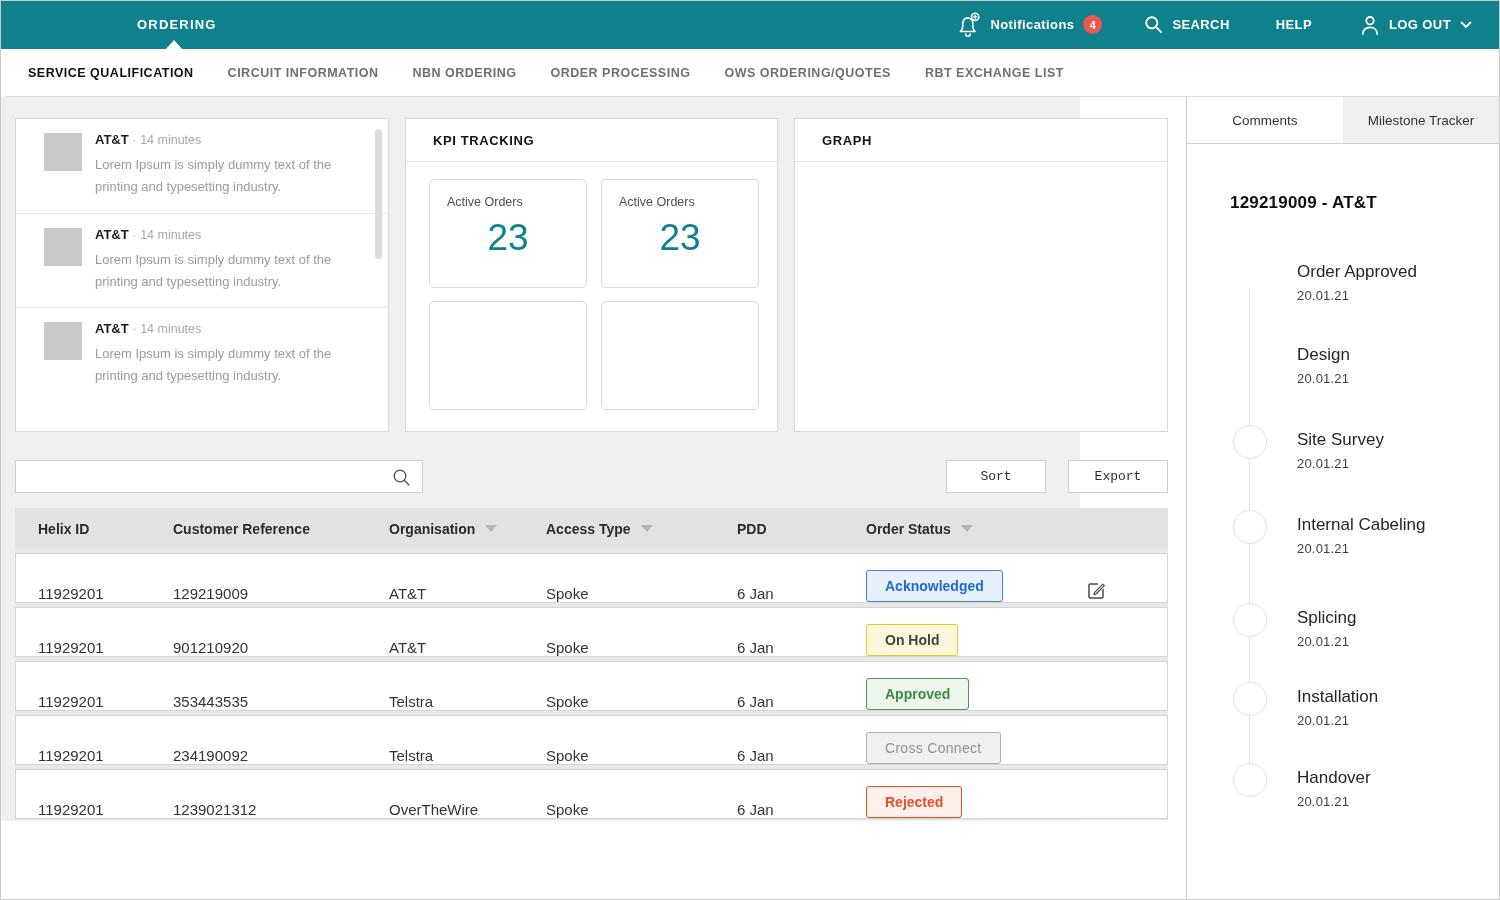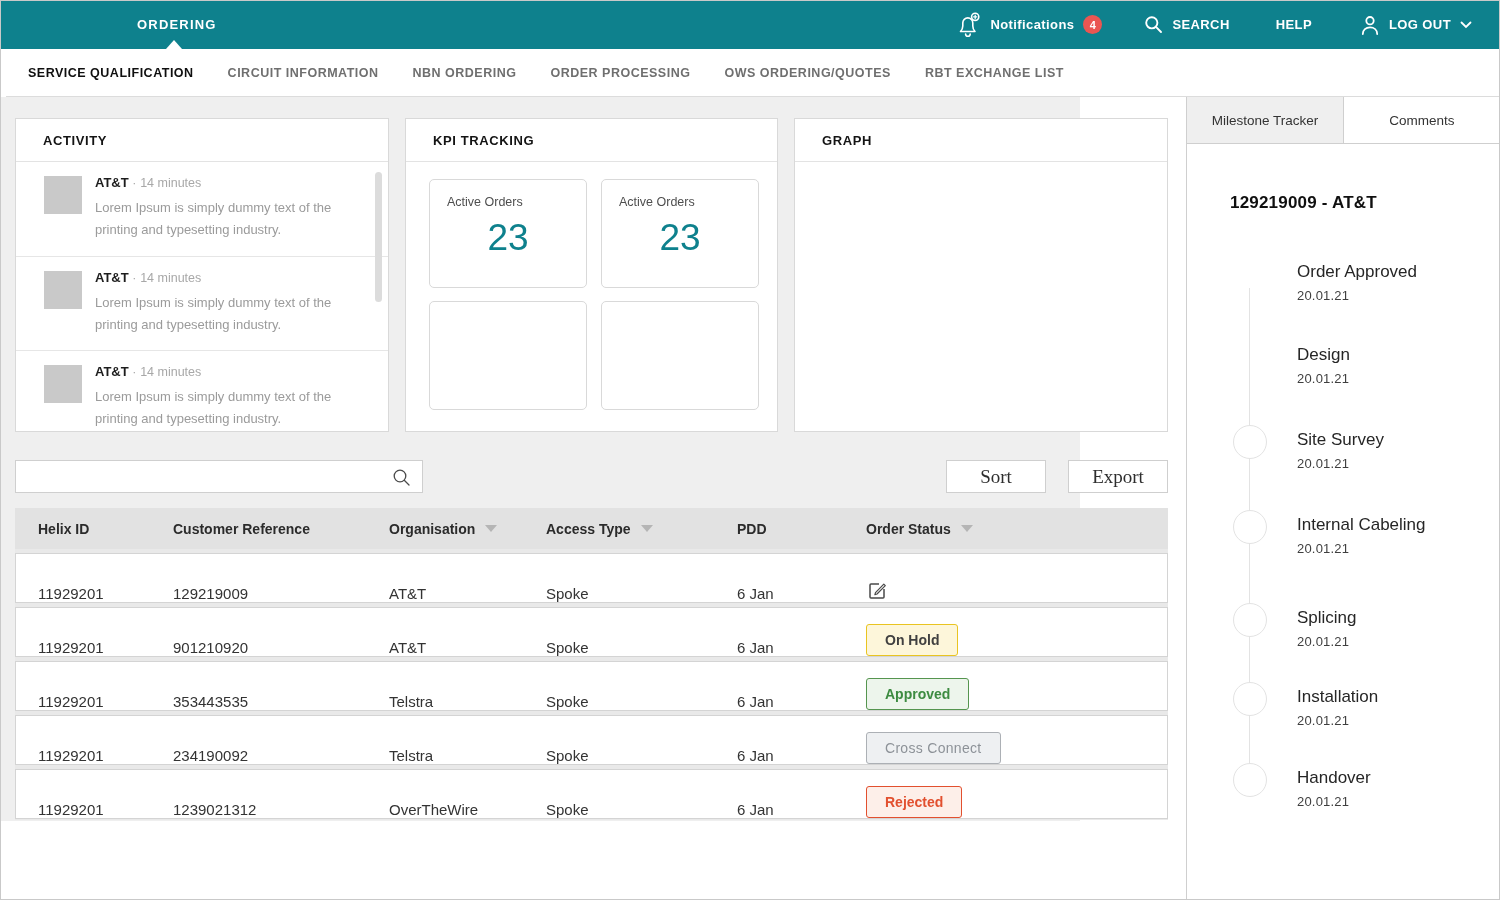--- a/index.html
+++ b/index.html
@@ -57,22 +57,22 @@
   .kpi-label{margin:15px 0 0 17px;font-size:12.5px;color:#4e4e4e;}
   .kpi-value{text-align:center;font-size:37px;color:#0e818d;margin-top:8px;}
 
   
   .search-box{position:absolute;left:15px;top:460px;width:408px;height:33px;background:#fff;
     border:1px solid #cfcfcf;box-sizing:border-box;z-index:1;}
   .search-box input{position:absolute;left:0;top:0;width:370px;height:31px;border:none;outline:none;
     padding:0 10px;font-size:14px;font-family:"Liberation Sans", sans-serif;background:transparent;}
   .search-box svg{position:absolute;right:11px;top:7px;}
   .btn{position:absolute;top:460px;height:33px;background:#fff;border:1px solid #cfcfcf;
-    font-size:19px;color:#2e2e2e;display:flex;align-items:center;justify-content:center;
-    box-sizing:border-box;cursor:pointer;z-index:1;font-family:Liberation Serif, serif;}
+    font-size:13px;color:#2e2e2e;display:flex;align-items:center;justify-content:center;
+    box-sizing:border-box;cursor:pointer;z-index:1;font-family:Liberation Mono, monospace;}
   #sort-btn{left:946px;width:100px;}
   #export-btn{left:1068px;width:100px;}
 
   
   .thead{position:absolute;left:15px;top:508px;width:1153px;height:41px;background:#e2e2e2;
     display:flex;align-items:center;padding-left:23px;box-sizing:border-box;
     font-weight:700;font-size:14px;color:#2b2b2b;z-index:1;}
   .th{display:flex;align-items:center;flex:0 0 auto;}
   .tri{width:0;height:0;border-left:6px solid transparent;border-right:6px solid transparent;
     border-top:7px solid #b5b5b5;margin-left:10px;display:inline-block;}
@@ -158,21 +158,20 @@
     <div class="nav-item">CIRCUIT INFORMATION</div>
     <div class="nav-item">NBN ORDERING</div>
     <div class="nav-item">ORDER PROCESSING</div>
     <div class="nav-item">OWS ORDERING/QUOTES</div>
     <div class="nav-item">RBT EXCHANGE LIST</div>
   </div>
 
 <div class="canvas"></div>
 
 <div class="panel" id="activity-panel">
-  <div class="panel-h">ACTIVITY</div>
   <div class="act-list">
     <div class="act-item">
         <div class="avatar"></div>
         <div class="act-text">
           <div class="act-title"><b>AT&amp;T</b> <span class="dot">·</span> <span class="time">14 minutes</span></div>
           <div class="act-lorem">Lorem Ipsum is simply dummy text of the printing and typesetting industry.</div>
         </div>
       </div>
       <div class="act-item">
         <div class="avatar"></div>
@@ -245,20 +244,21 @@
       <span class="tri"></span>
     </div>
   </div>
 <div class="tbody">
     <div class="trow" style="top: 4px;">
       <div class="td" style="width: 135px;">11929201</div>
       <div class="td" style="width: 216px;">129219009</div>
       <div class="td" style="width: 157px;">AT&amp;T</div>
       <div class="td" style="width: 191px;">Spoke</div>
       <div class="td" style="width: 129px;">6 Jan</div>
+      <div class="td" style="width: 219px;"><span class="pill blue">Acknowledged</span></div>
       <div class="td edit-btn">
         <svg width="22" height="22" viewBox="0 0 22 22" fill="none" stroke="#4a4a4a" stroke-width="1.5" stroke-linejoin="round">
           <path d="M13 4 H5 C4.45 4 4 4.45 4 5 V17 C4 17.55 4.45 18 5 18 H17 C17.55 18 18 17.55 18 17 V9"></path>
           <path d="M9.5 12.6 L17.8 4.2 L19.3 5.7 L11 14 L8.9 14.7 Z" stroke-width="1.2"></path>
         </svg>
       </div>
     </div>
     <div class="trow" style="top: 58px;">
       <div class="td" style="width: 135px;">11929201</div>
       <div class="td" style="width: 216px;">901210920</div>
@@ -288,22 +288,22 @@
       <div class="td" style="width: 216px;">1239021312</div>
       <div class="td" style="width: 157px;">OverTheWire</div>
       <div class="td" style="width: 191px;">Spoke</div>
       <div class="td" style="width: 129px;">6 Jan</div>
       <div class="td" style="width: 219px;"><span class="pill red">Rejected</span></div>
     </div>
   </div>
 
 <div class="side-panel">
   <div class="sp-tabs">
+      <div class="sp-tab">Comments</div>
       <div class="sp-tab active">Milestone Tracker</div>
-      <div class="sp-tab">Comments</div>
     </div>
   <div class="sp-title">129219009 - AT&amp;T</div>
   <div class="ms-line"></div>
   <div class="ms-list">
       <div class="milestone" style="top: 165px;">
         <div class="ms-name">Order Approved</div>
         <div class="ms-date">20.01.21</div>
       </div>
       <div class="milestone" style="top: 248px;">
         <div class="ms-name">Design</div>

